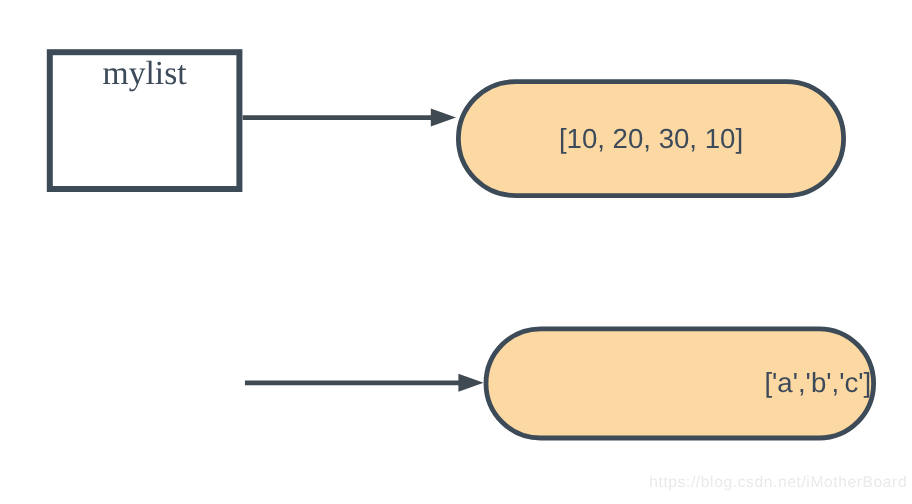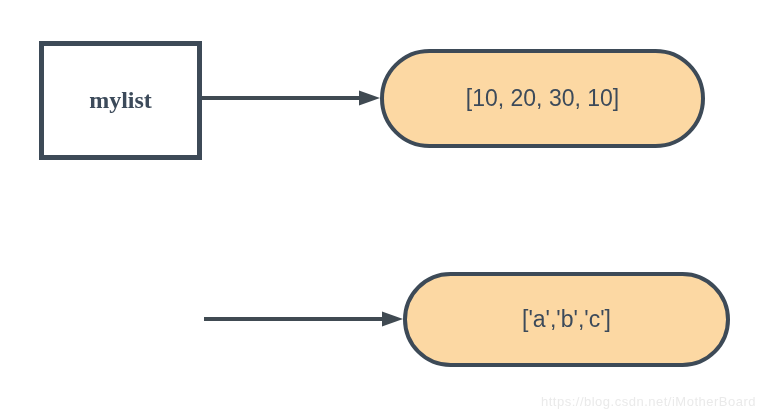--- a/index.html
+++ b/index.html
@@ -19,48 +19,47 @@
     background: var(--background);
     overflow: hidden;
     font-family: "Liberation Sans", sans-serif;
   }
   .var-box {
     position: absolute;
     box-sizing: border-box;
     background: var(--rect-fill);
     border: 5px solid var(--shape-border);
     display: flex;
-    align-items: center;
+    align-items: flex-start;
     justify-content: center;
     font-family: "Liberation Serif", serif;
-    font-size: 24px;
+    font-size: 28px;
     color: var(--text);
-    font-weight: bold;
   }
   .value-pill {
     position: absolute;
     box-sizing: border-box;
     background: var(--pill-fill);
     border: 4px solid var(--shape-border);
     border-radius: 999px;
     display: flex;
     align-items: center;
     justify-content: center;
     font-family: "Liberation Sans", sans-serif;
     font-size: 23px;
     color: var(--text);
   }
   .arrow { position: absolute; display: block; }
   .arrow line { stroke: var(--arrow); stroke-width: 4; }
   .arrow polygon { fill: var(--arrow); }
   .box1  { left: 39px;  top: 41px;  width: 163px; height: 119px; }
-  .pill1 { left: 380px; top: 49px;  width: 325px; height: 99px; }
+  .pill1 { left: 380px; top: 66px;  width: 325px; height: 99px; }
   .arrow1 { left: 202px; top: 88px; }
   .box2  { left: 39px;  top: 259px; width: 165px; height: 122px; }
-  .pill2 { left: 403px; top: 272px; width: 327px; height: 95px; }
+  .pill2 { left: 403px; top: 272px; width: 327px; height: 95px; justify-content: flex-end; }
   .arrow2 { left: 204px; top: 309px; }
   .watermark {
     position: absolute;
     right: 4px;
     top: 394px;
     font-size: 13px;
     letter-spacing: 0.5px;
     color: var(--watermark);
     user-select: none;
   }

